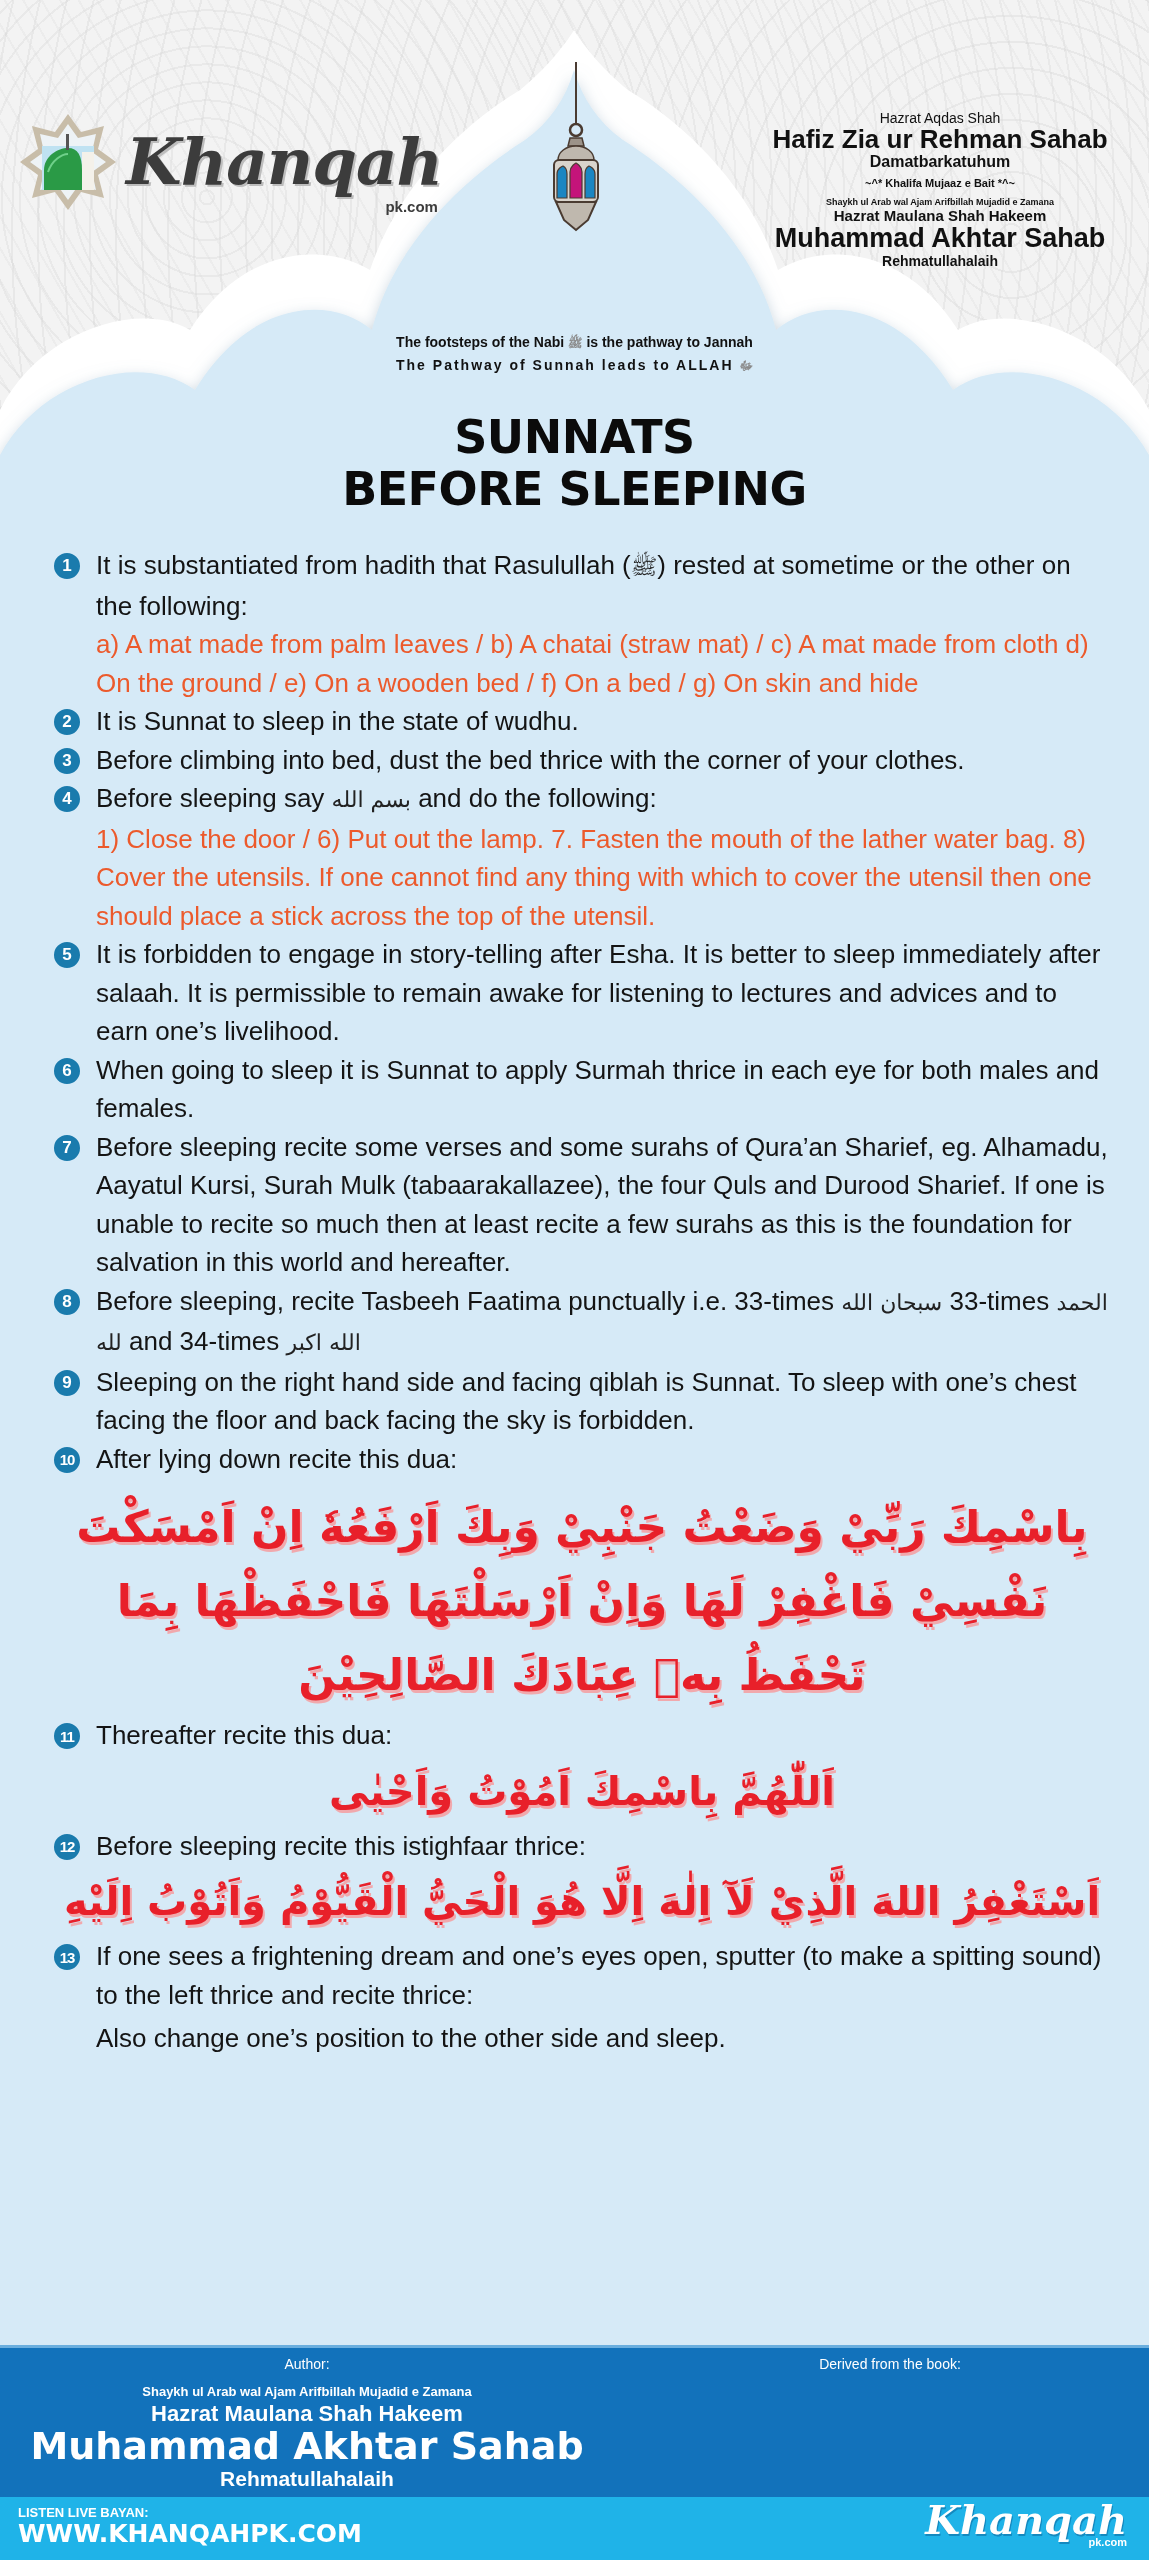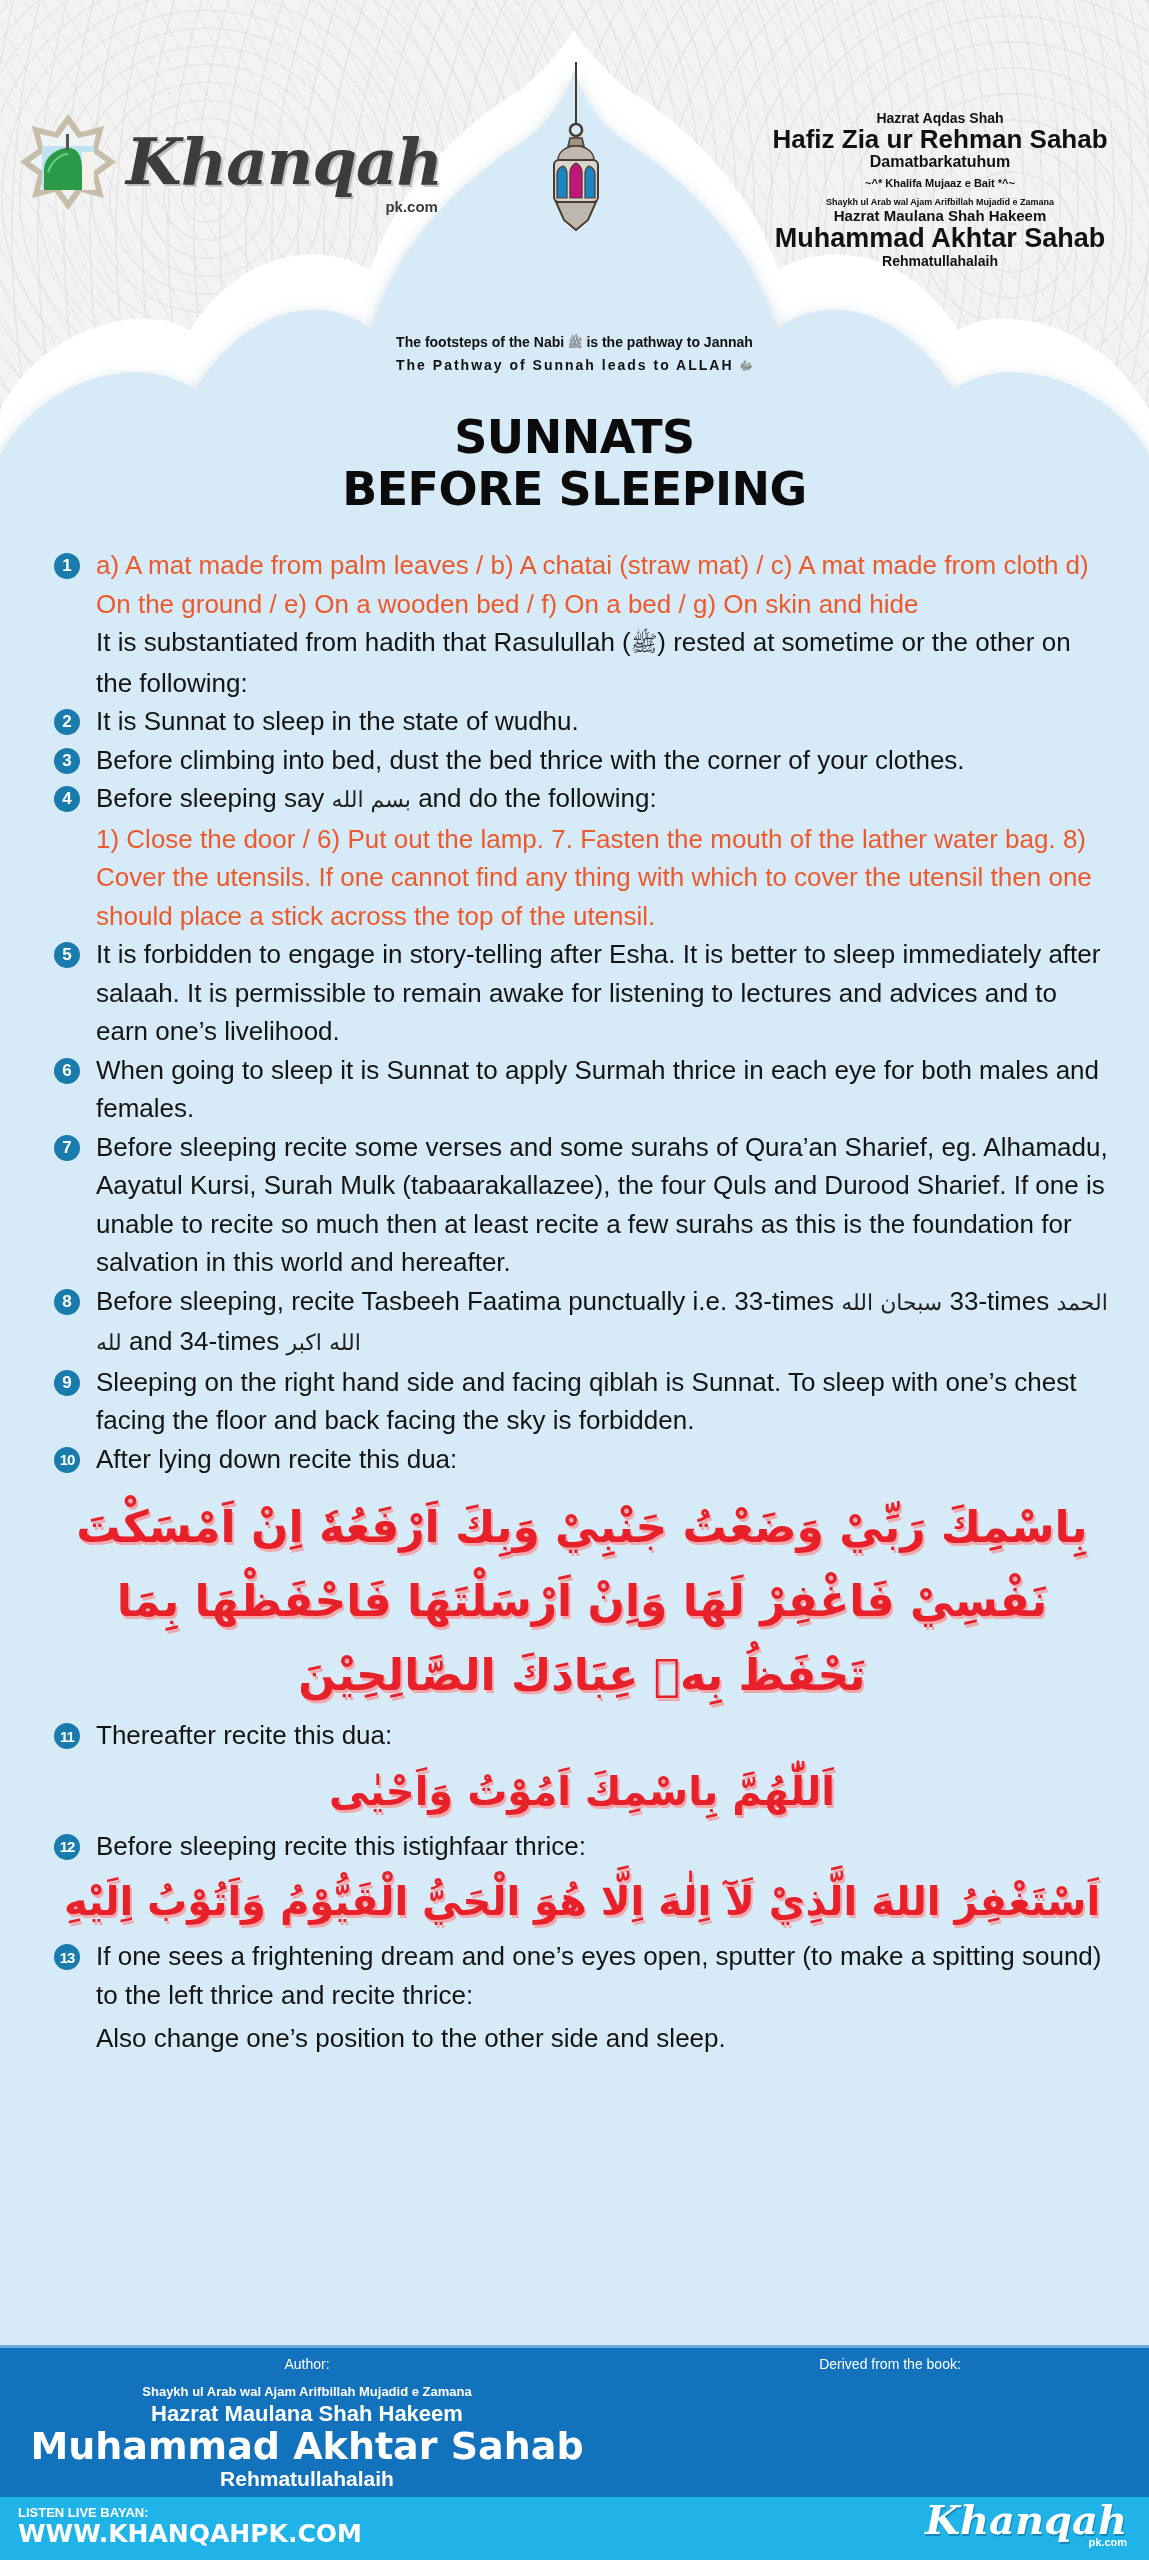--- a/index.html
+++ b/index.html
@@ -41,21 +41,21 @@
   .logo-sub {
     position: absolute; right: 4px; bottom: -20px; font-family: "Liberation Sans", sans-serif;
     font-style: normal; font-size: 15px; color: #3c3c3c; text-shadow: none; letter-spacing: 0;
   }
 
   
   .lantern { position: absolute; left: 548px; top: 62px; width: 56px; height: 170px; }
 
   
   .credits { position: absolute; left: 740px; top: 110px; width: 400px; text-align: center; color: #111; }
-  .credits .c1 { font-size: 14px; font-weight: bold; }
+  .credits .c1 { font-size: 14px; font-weight: normal; }
   .credits .c2 { font-size: 26px; font-weight: bold; line-height: 1.05; }
   .credits .c3 { font-size: 16px; font-weight: bold; }
   .credits .c4 { font-size: 11px; font-weight: bold; margin-top: 6px; }
   .credits .c5 { font-size: 9px; font-weight: bold; margin-top: 8px; }
   .credits .c6 { font-size: 15px; font-weight: bold; }
   .credits .c7 { font-size: 27px; font-weight: bold; line-height: 1.05; }
   .credits .c8 { font-size: 14px; font-weight: bold; }
 
   
   .tagline { position: absolute; left: 0; width: 1149px; top: 334px; text-align: center; }
@@ -185,22 +185,22 @@
   <div class="title">
     <div>SUNNATS</div>
     <div>BEFORE SLEEPING</div>
   </div>
 
   <div class="content">
 
     <div class="item">
       <div class="num">1</div>
       <div class="body">
+        <div class="txt"><span>It is substantiated from hadith that Rasulullah (</span><span class="ar-inline">ﷺ</span><span>) rested at sometime or the other on the following:</span></div>
         <div class="txt orange">a) A mat made from palm leaves / b) A chatai (straw mat) / c) A mat made from cloth d) On the ground / e) On a wooden bed / f) On a bed / g) On skin and hide</div>
-        <div class="txt"><span>It is substantiated from hadith that Rasulullah (</span><span class="ar-inline">ﷺ</span><span>) rested at sometime or the other on the following:</span></div>
       </div>
     </div>
 
     <div class="item">
       <div class="num">2</div>
       <div class="body">
           <div class="txt">It is Sunnat to sleep in the state of wudhu.</div>
         </div>
     </div>
 

